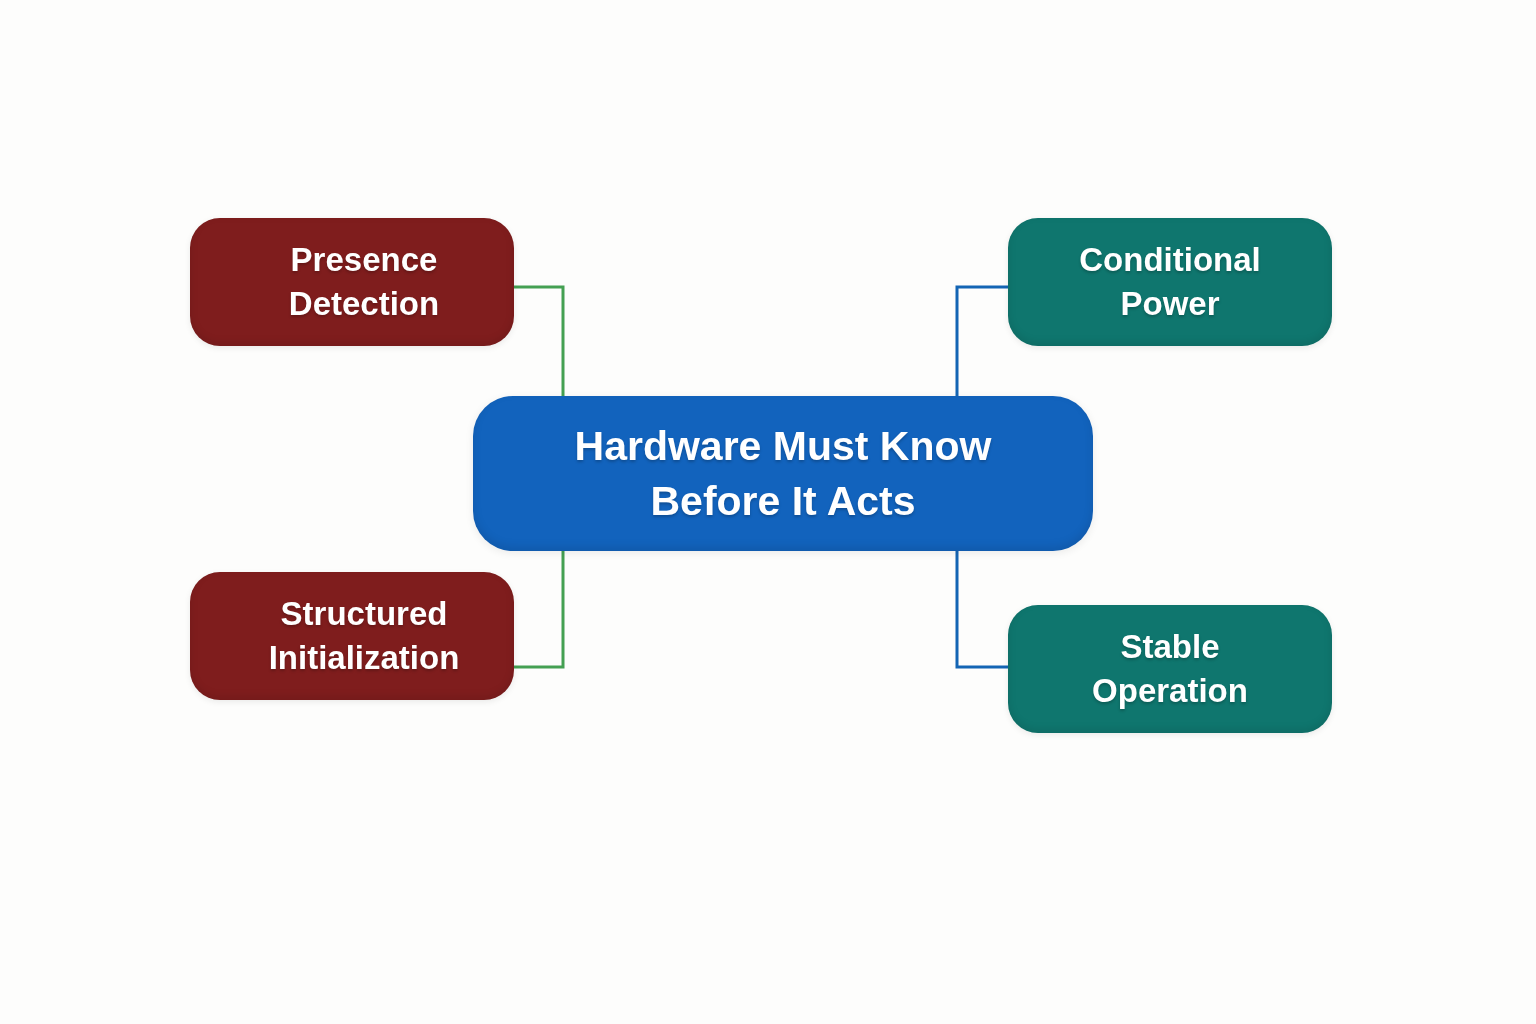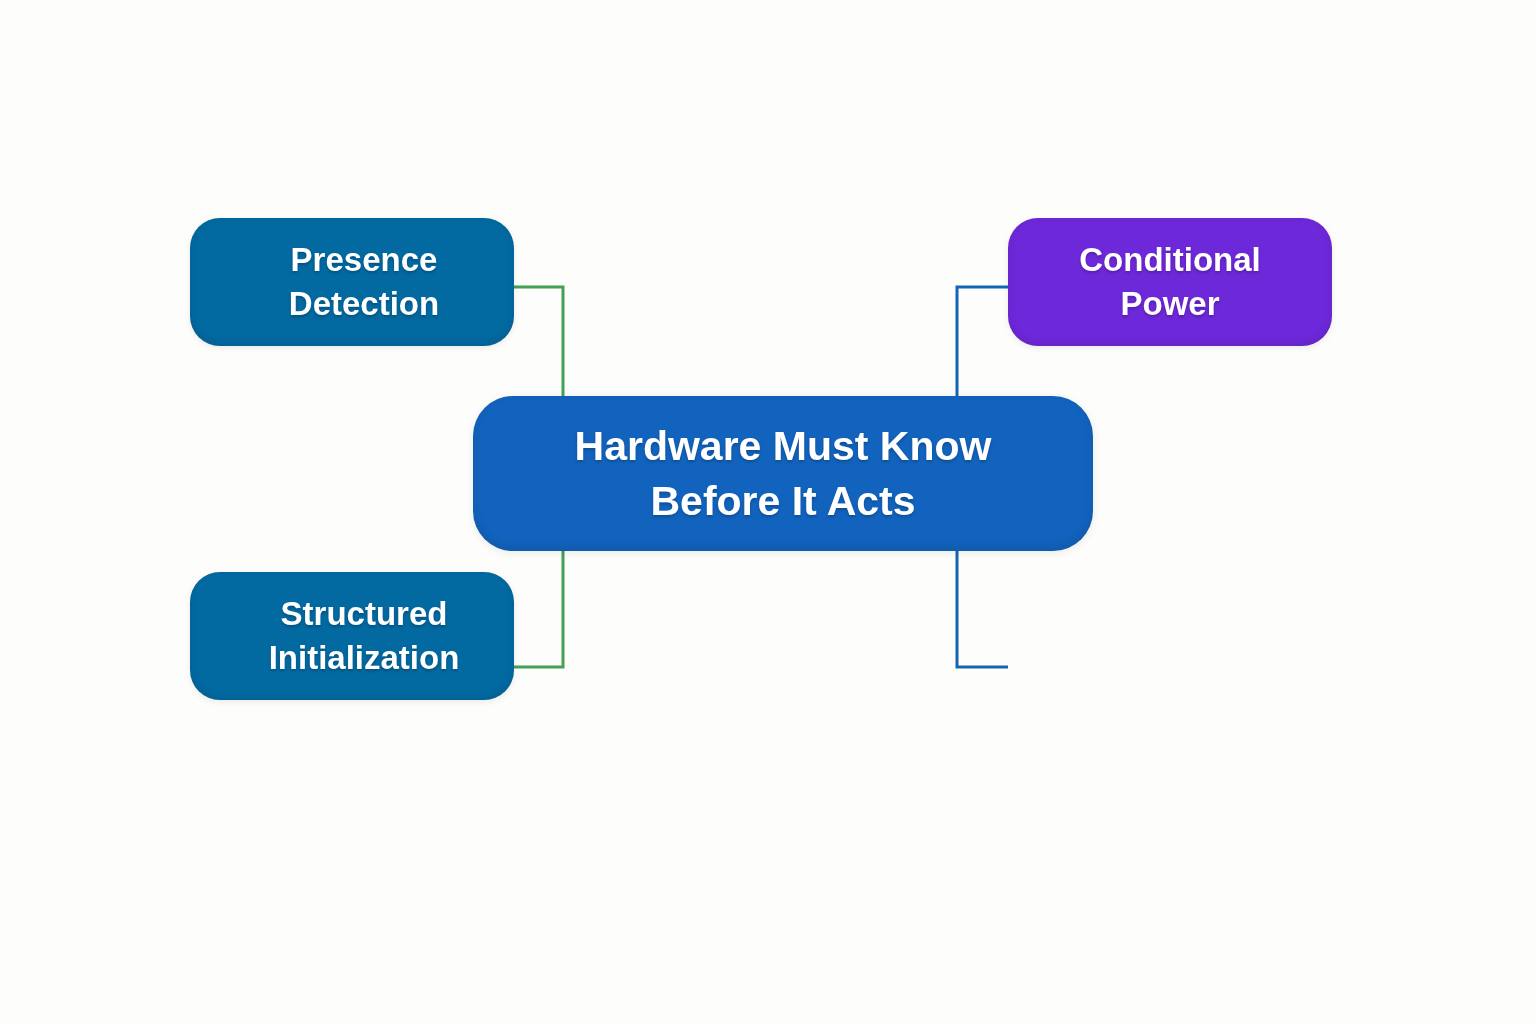--- a/index.html
+++ b/index.html
@@ -51,26 +51,26 @@
     box-sizing: border-box;
   }
   .node-side {
     width: 324px;
     height: 128px;
     border-radius: 30px;
     font-size: 33px;
     line-height: 1.33;
   }
   .node-green {
-    background: #0369a1;
+    background: #7f1d1d;
     box-shadow: inset 0 -3px 8px rgba(0,0,0,0.10), 0 2px 6px rgba(0,0,0,0.08);
     padding-left: 24px;
   }
   .node-blue {
-    background: #6d28d9;
+    background: #0f766e;
     box-shadow: inset 0 -3px 8px rgba(0,0,0,0.10), 0 2px 6px rgba(0,0,0,0.08);
   }
   .node-center {
     left: 473px;
     top: 396px;
     width: 620px;
     height: 155px;
     border-radius: 40px;
     font-size: 41px;
     line-height: 1.32;
@@ -107,14 +107,18 @@
   <div class="node node-center">
     <span>Hardware Must Know
 Before It Acts</span>
   </div>
 
   <div class="node node-side node-green pos-bottom-left">
     <span>Structured
 Initialization</span>
   </div>
 
+  <div class="node node-side node-blue pos-bottom-right">
+    <span>Stable
+Operation</span>
+  </div>
 
 </div>
 
 </body></html>

